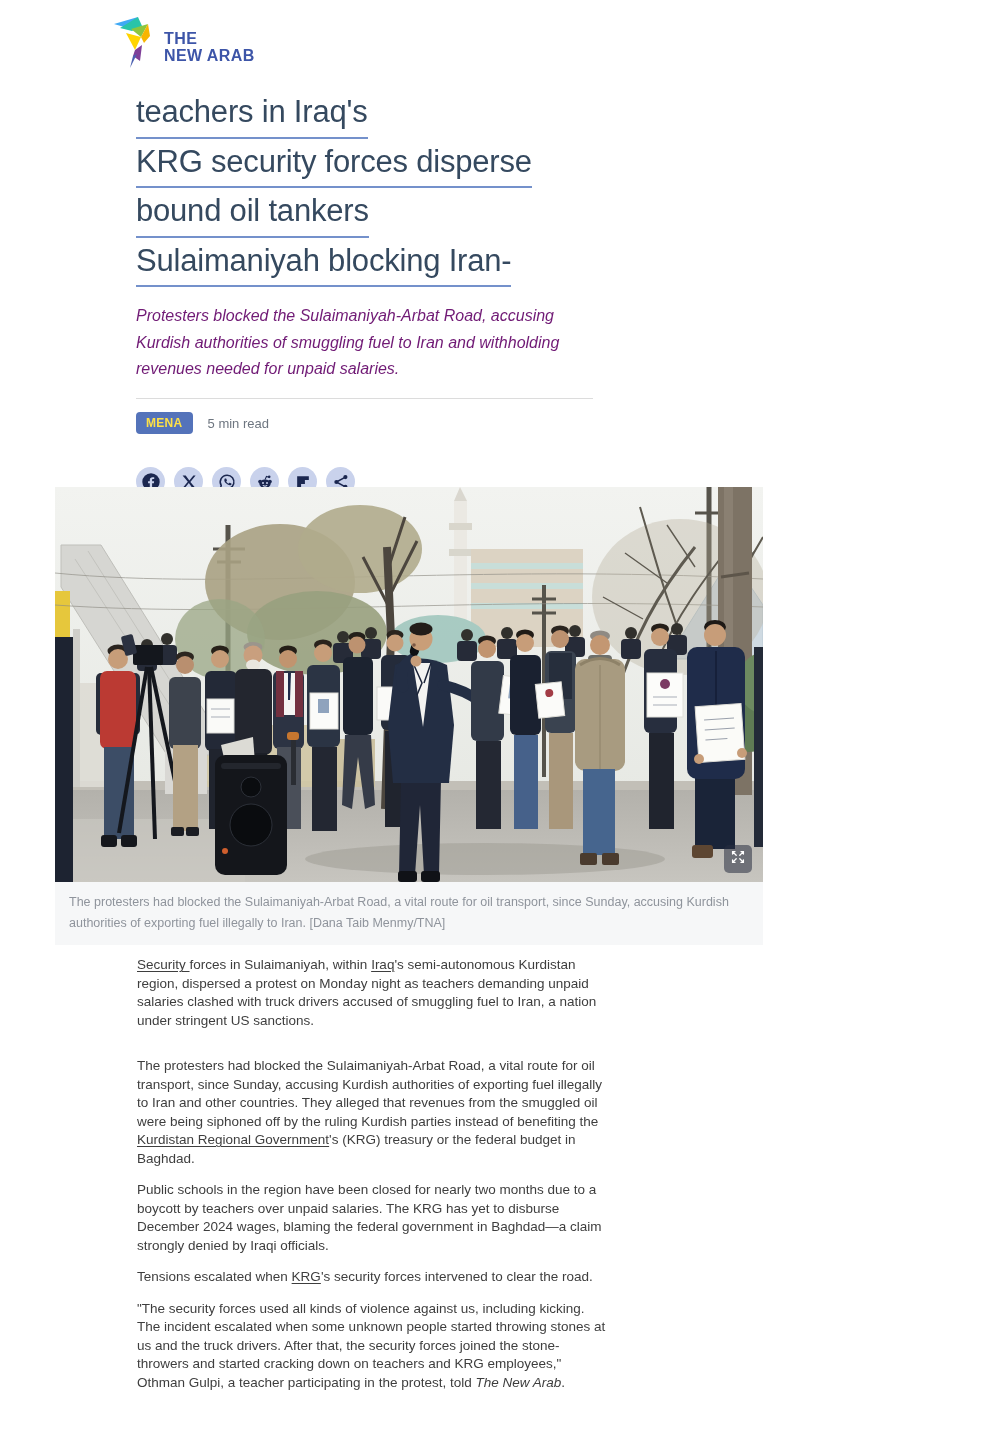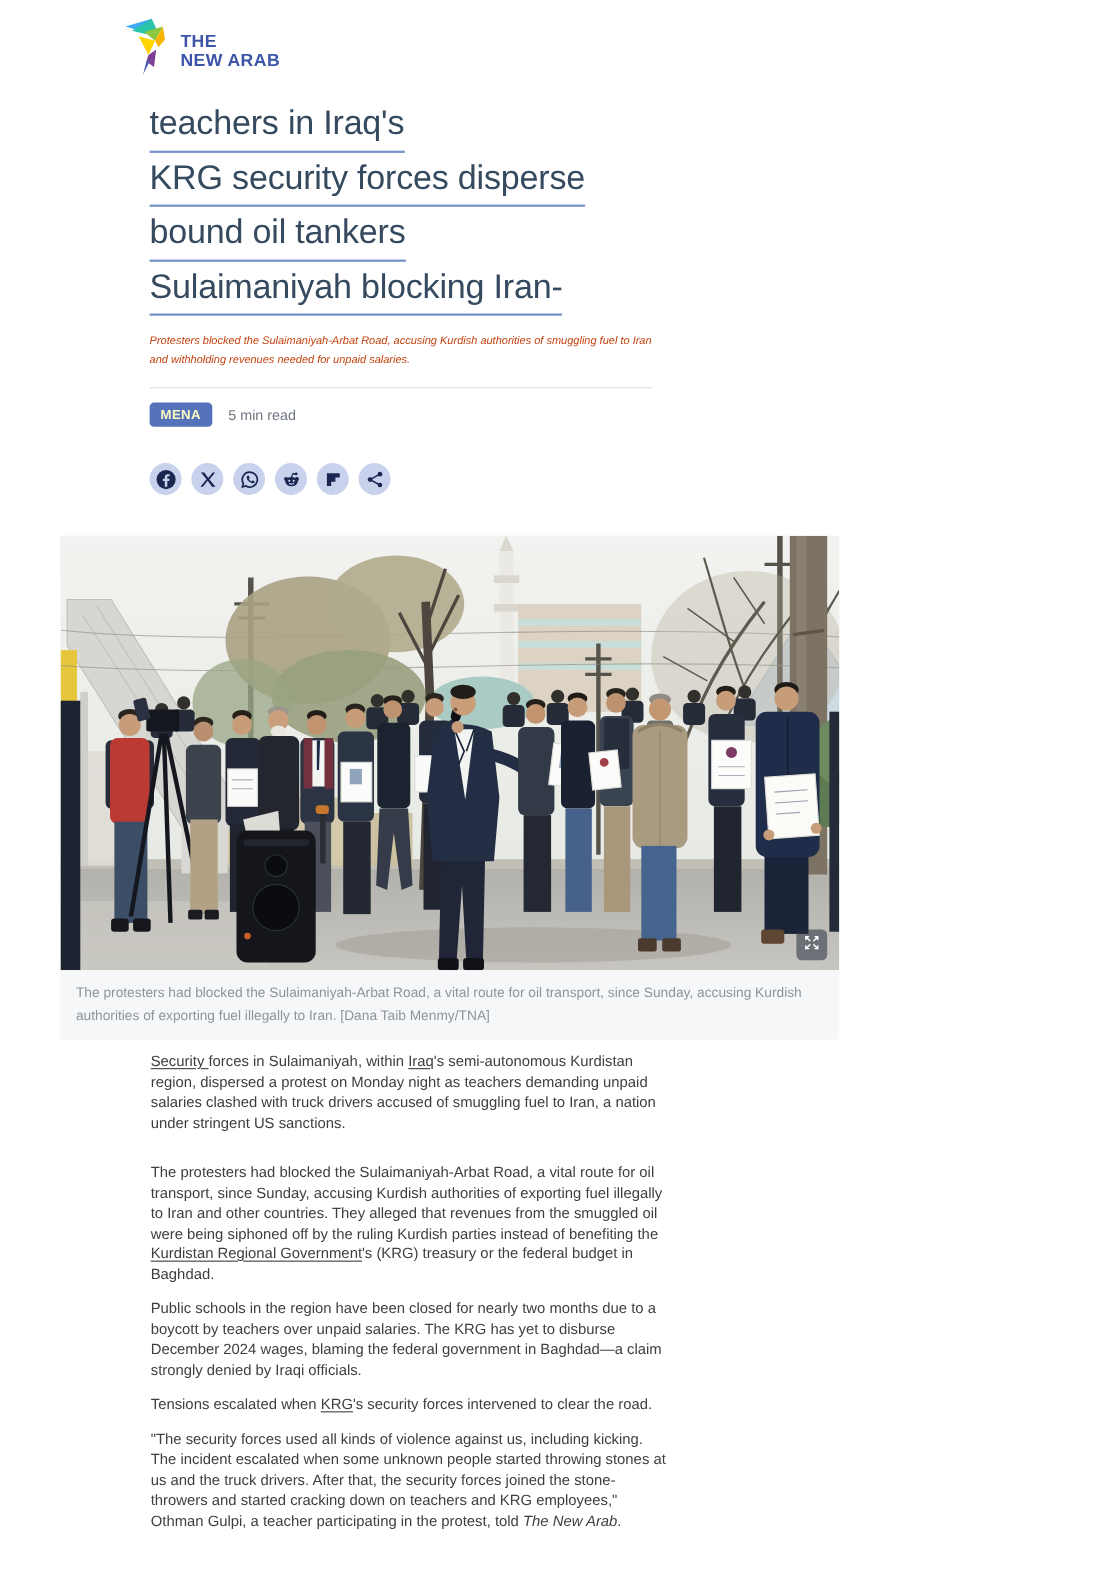--- a/index.html
+++ b/index.html
@@ -10,24 +10,24 @@
   
   .logo { position:absolute; left:112px; top:14px; display:flex; align-items:flex-start; gap:4px; cursor:pointer; }
   .logo-text { margin-top:16px; font-weight:bold; color:#3d55a8; font-size:16px; line-height:1.08; letter-spacing:.4px; }
   .logo-text span { display:block; }
 
   
   .head-col { position:absolute; left:136px; top:96px; width:472px; }
   h1 { font-weight:300; color:#35495f; font-size:31px; letter-spacing:-.2px; }
   .hline { margin-bottom:7px; line-height:1.05; }
   .hl { display:inline-block; border-bottom:2px solid #7491cb; padding-bottom:8px; white-space:nowrap; }
-  .standfirst { margin-top:16px; font-style:italic; font-size:10px; color:#c2410c; line-height:1.65; width:462px; }
+  .standfirst { margin-top:16px; font-style:italic; font-size:16px; color:#701a75; line-height:1.65; width:462px; }
   .rule { border:none; border-top:1px solid #dcdcdc; margin-top:16px; width:457px; }
   .meta { margin-top:13px; display:flex; align-items:center; gap:15px; }
-  .badge { background:#5473ba; color:#fef9c3; font-size:12px; font-weight:bold; padding:4px 10px; border-radius:4px; letter-spacing:.3px; cursor:pointer; }
+  .badge { background:#5473ba; color:#fde047; font-size:12px; font-weight:bold; padding:4px 10px; border-radius:4px; letter-spacing:.3px; cursor:pointer; }
   .readtime { color:#6e7680; font-size:13px; }
   .byline { margin-top:11px; color:#6e7680; font-size:13px; }
   .byline .author { cursor:pointer; }
   .share-row { margin-top:33px; display:flex; gap:9px; }
   .sbtn { width:29px; height:29px; border-radius:50%; background:#c9d2ec; display:flex; align-items:center; justify-content:center; cursor:pointer; }
   .sbtn svg { display:block; }
 
   
   figure { position:absolute; left:55px; top:487px; width:708px; }
   .photo { position:relative; width:708px; height:395px; overflow:hidden; background:#eef0ec; }

